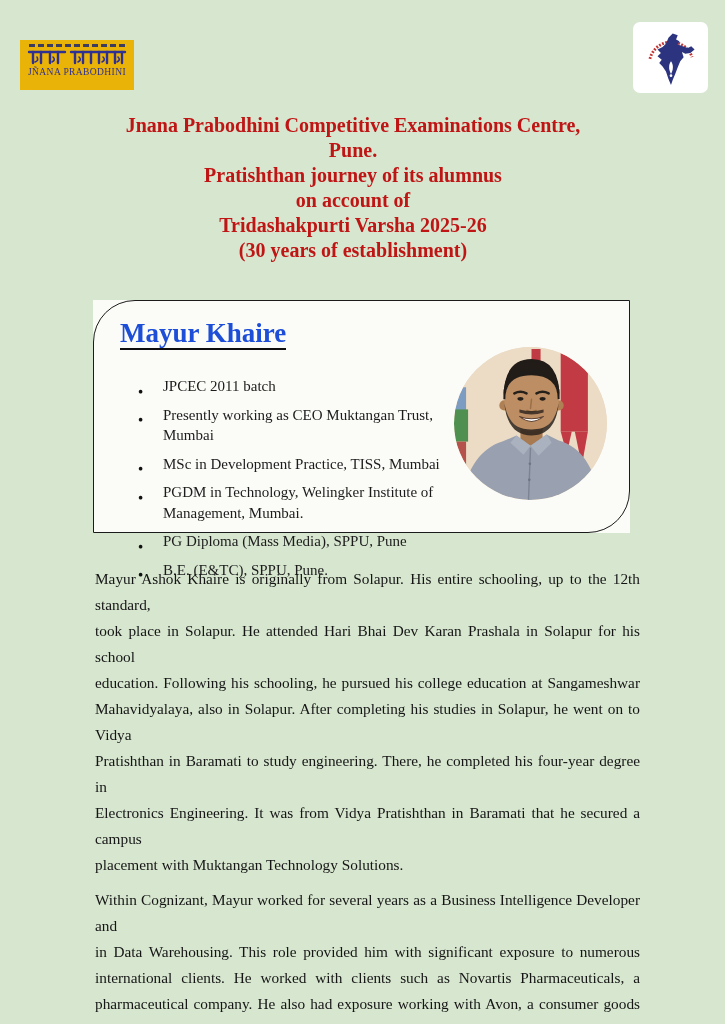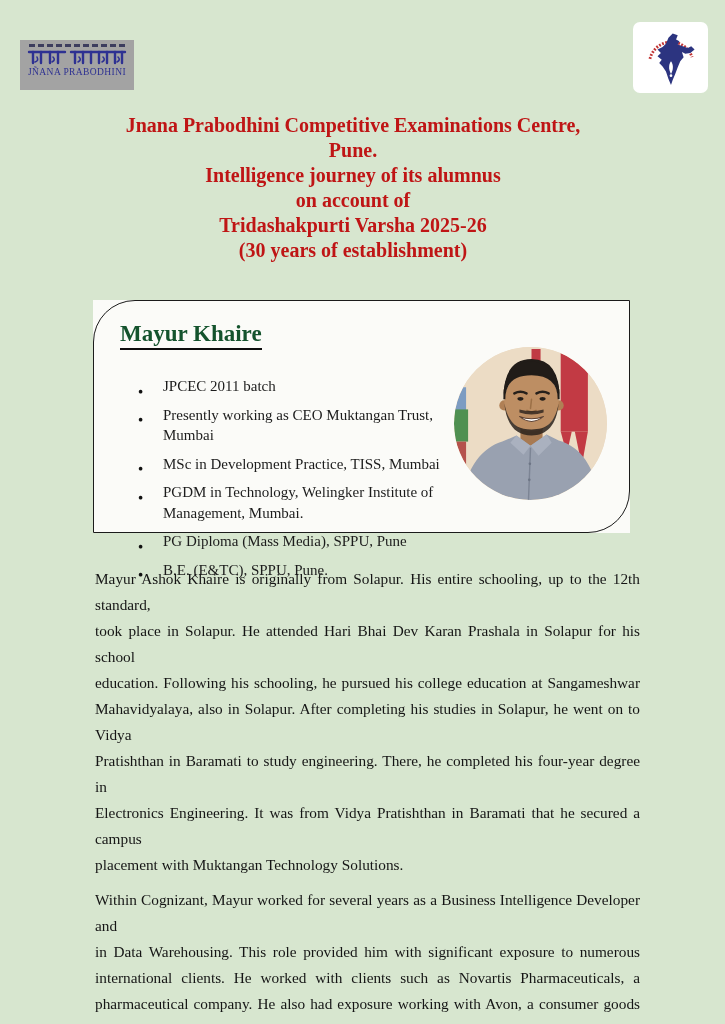--- a/index.html
+++ b/index.html
@@ -4,21 +4,21 @@
 <style>
   html,body{margin:0;padding:0;}
   body{
     width:725px;height:1024px;position:relative;overflow:hidden;
     background:#d7e6cf;
     font-family:"Liberation Serif", serif;
   }
   
   .logo-left{
     position:absolute;left:20px;top:40px;width:114px;height:50px;
-    background:#a3a3a3;text-align:center;padding-top:3px;box-sizing:border-box;
+    background:#eab308;text-align:center;padding-top:3px;box-sizing:border-box;
   }
   .logo-tagline{
     width:96px;height:3px;margin:1px auto 2px auto;
     background:repeating-linear-gradient(90deg,#3c3c5e 0 6px,transparent 6px 9px);
   }
   .logo-devanagari-svg{display:block;margin:0 auto;}
   .logo-latin{
     font-size:9.5px;color:#2e3192;letter-spacing:.4px;line-height:11px;
   }
   .logo-right{
@@ -33,21 +33,21 @@
   }
   
   .card-wrap{position:absolute;left:93px;top:300px;width:537px;height:233px;}
   .card-bg{position:absolute;left:0;top:0;right:0;bottom:0;background:#fbfbf8;}
   .card-border{
     position:absolute;left:0;top:0;right:0;bottom:0;
     border:1.6px solid #1b1b1b;border-radius:42px 0 42px 0;box-sizing:border-box;
   }
   .card-title{
     position:absolute;left:27px;top:20px;
-    font-size:23px;font-weight:bold;color:#14532d;
+    font-size:27px;font-weight:bold;color:#1d4ed8;
     border-bottom:2.4px solid #0d0d0d;padding-bottom:1px;line-height:27px;
   }
   .card-bullets{
     position:absolute;left:36px;top:68px;width:320px;margin:0;padding:0;list-style:none;
     font-size:15px;line-height:20.5px;color:#1c1c1c;
   }
   .card-bullets li{position:relative;padding-left:26px;margin:8px;}
   .card-bullets li::before{
     content:"●";position:absolute;left:1px;top:4.5px;font-size:8.5px;color:#111;
   }
@@ -101,21 +101,21 @@
          L61,30 L55,31 L51,29 L53,35 L49,40 L46,47 L43,55 L40,62 L38,68
          L35,61 L32,52 L28,46 L24,42 L27,38 L22,34 L26,30 L22,26 L28,23 Z"></path>
     <path fill="#ffffff" d="M38,40 C41,44 41,50 38,55 C35,50 35,44 38,40 Z"></path>
     <circle cx="38" cy="57" r="1.6" fill="#ffffff"></circle>
   </svg>
 </div>
 
 <div class="title-block">
     <div class="title-line">Jnana Prabodhini Competitive Examinations Centre,</div>
     <div class="title-line">Pune.</div>
-    <div class="title-line">Intelligence journey of its alumnus</div>
+    <div class="title-line">Pratishthan journey of its alumnus</div>
     <div class="title-line">on account of</div>
     <div class="title-line">Tridashakpurti Varsha 2025-26</div>
     <div class="title-line">(30 years of establishment)</div>
   </div>
 
 <div class="card-wrap">
   <div class="card-bg"></div>
   <div class="card-border"></div>
   <div class="card-title">Mayur Khaire</div>
   <ul class="card-bullets">

